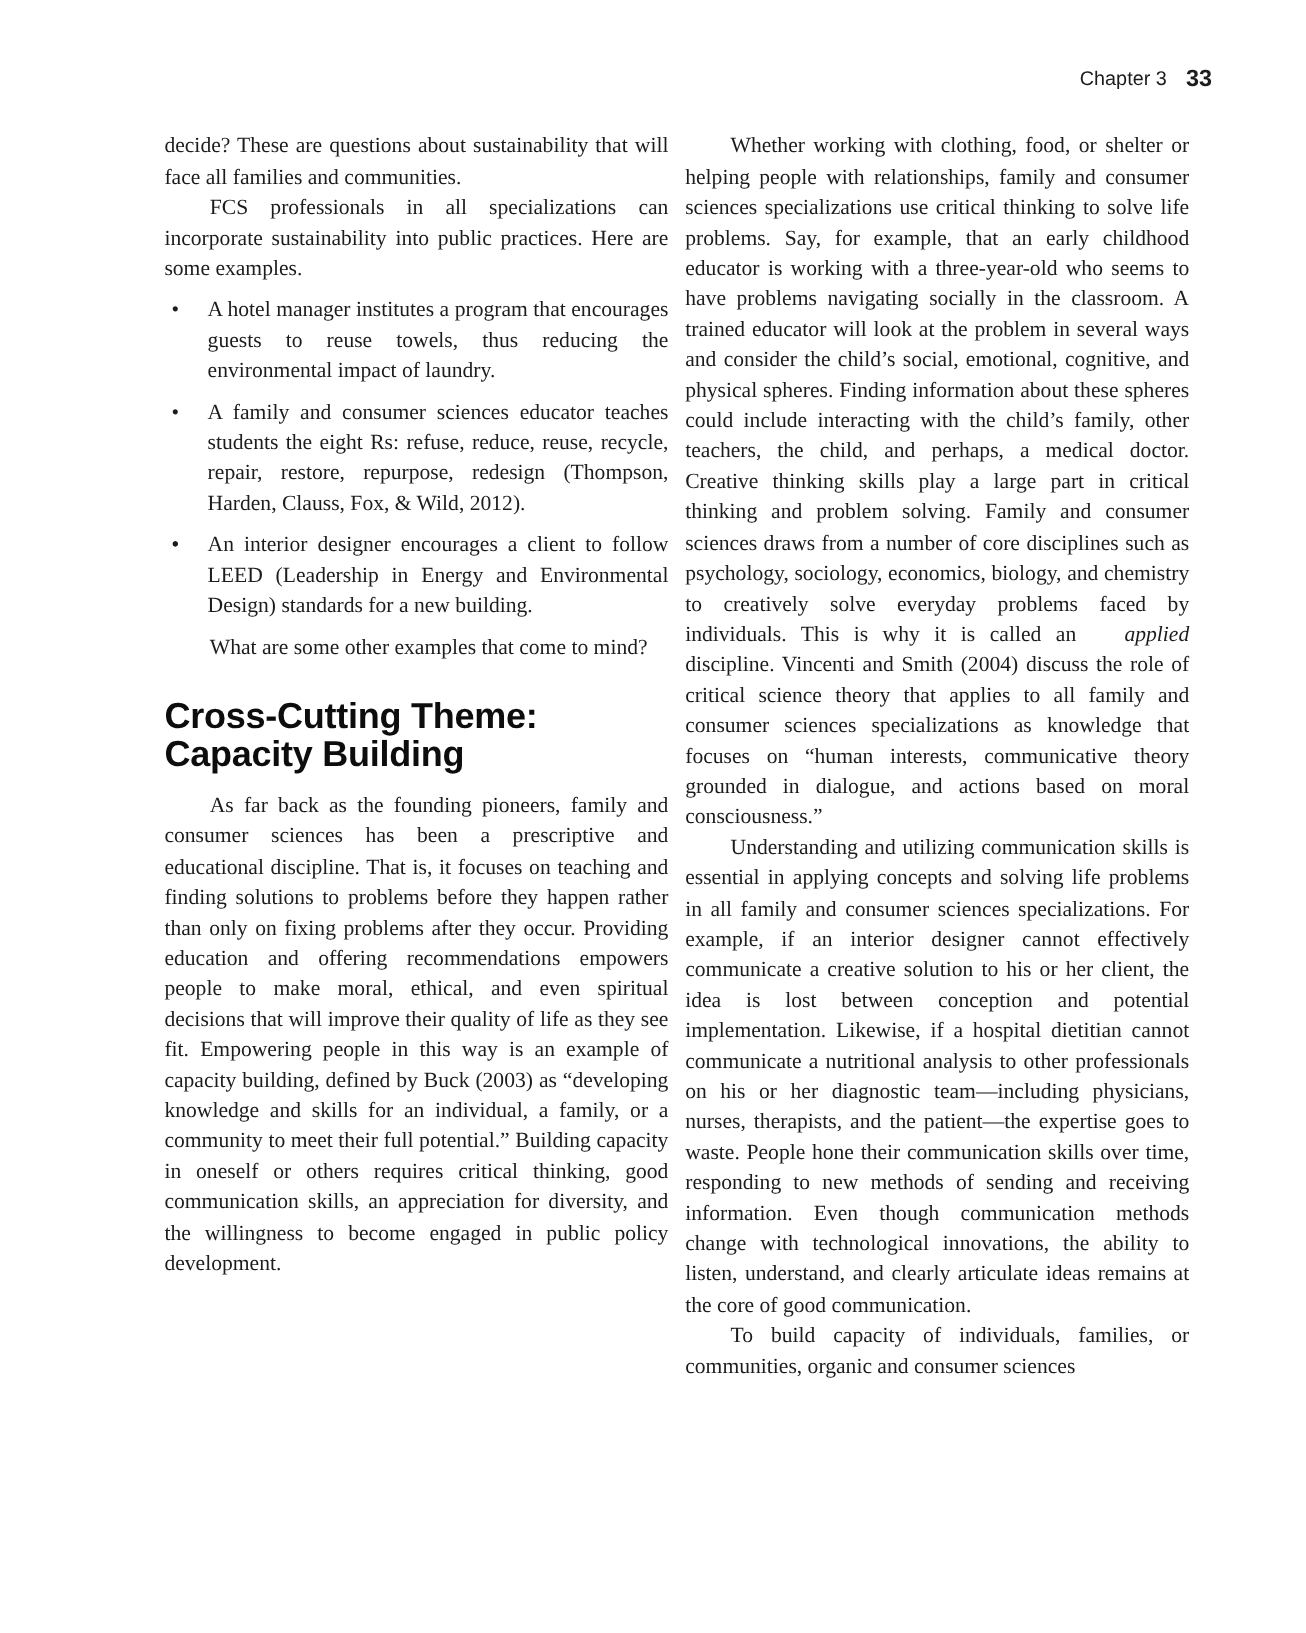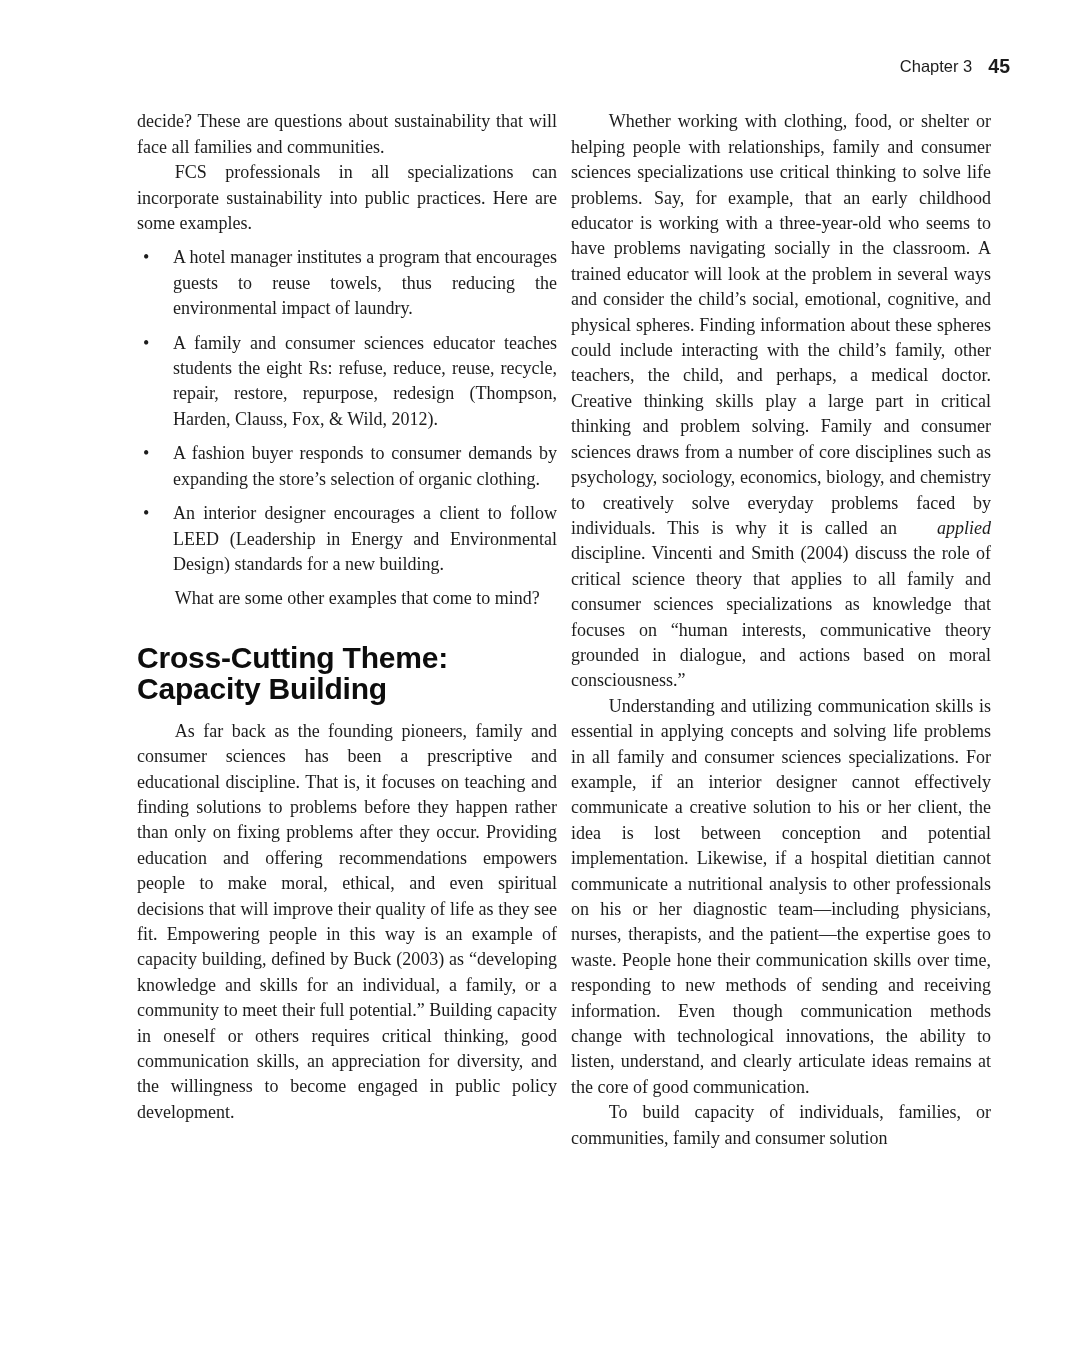--- a/index.html
+++ b/index.html
@@ -83,57 +83,56 @@
   }
   em { font-style: italic; margin-left: 28px; }
 </style>
 </head>
 <body>
 
 <div class="page">
 
   <header class="running-header">
     <span class="rh-chapter">Chapter 3</span>
-    <span class="rh-page">45</span>
+    <span class="rh-page">33</span>
   </header>
 
   <div class="columns">
 
     <section class="col">
       <p class="noindent">decide? These are questions about sustainability that will face all families and communities.</p>
       <p>FCS professionals in all specializations can incorporate sustainability into public practices. Here are some examples.</p>
 
       <ul class="bullets">
         <li>
           <span class="bullet">•</span>
           <span>A hotel manager institutes a program that encourages guests to reuse towels, thus reducing the environmental impact of laundry.</span>
         </li>
         <li>
           <span class="bullet">•</span>
           <span>A family and consumer sciences educator teaches students the eight Rs: refuse, reduce, reuse, recycle, repair, restore, repurpose, redesign (Thompson, Harden, Clauss, Fox, &amp; Wild, 2012).</span>
         </li>
         <li>
           <span class="bullet">•</span>
-          <span>A fashion buyer responds to consumer demands by expanding the store’s selection of organic clothing.</span>
         </li>
         <li>
           <span class="bullet">•</span>
           <span>An interior designer encourages a client to follow LEED (Leadership in Energy and Environmental Design) standards for a new building.</span>
         </li>
       </ul>
 
       <p>What are some other examples that come to mind?</p>
 
       <h2 class="section-heading">Cross-Cutting Theme: Capacity Building</h2>
 
       <p>As far back as the founding pioneers, family and consumer sciences has been a prescriptive and educational discipline. That is, it focuses on teaching and finding solutions to problems before they happen rather than only on fixing problems after they occur. Providing education and offering recommendations empowers people to make moral, ethical, and even spiritual decisions that will improve their quality of life as they see fit. Empowering people in this way is an example of capacity building, defined by Buck (2003) as “developing knowledge and skills for an individual, a family, or a community to meet their full potential.” Building capacity in oneself or others requires critical thinking, good communication skills, an appreciation for diversity, and the willingness to become engaged in public policy development.</p>
     </section>
 
     <section class="col">
       <p><span>Whether working with clothing, food, or shelter or helping people with relationships, family and consumer sciences specializations use critical thinking to solve life problems. Say, for example, that an early childhood educator is working with a three-year-old who seems to have problems navigating socially in the classroom. A trained educator will look at the problem in several ways and consider the child’s social, emotional, cognitive, and physical spheres. Finding information about these spheres could include interacting with the child’s family, other teachers, the child, and perhaps, a medical doctor. Creative thinking skills play a large part in critical thinking and problem solving. Family and consumer sciences draws from a number of core disciplines such as psychology, sociology, economics, biology, and chemistry to creatively solve everyday problems faced by individuals. This is why it is called an </span><em>applied</em><span> discipline. Vincenti and Smith (2004) discuss the role of critical science theory that applies to all family and consumer sciences specializations as knowledge that focuses on “human interests, communicative theory grounded in dialogue, and actions based on moral consciousness.”</span></p>
 
       <p>Understanding and utilizing communication skills is essential in applying concepts and solving life problems in all family and consumer sciences specializations. For example, if an interior designer cannot effectively communicate a creative solution to his or her client, the idea is lost between conception and potential implementation. Likewise, if a hospital dietitian cannot communicate a nutritional analysis to other professionals on his or her diagnostic team—including physicians, nurses, therapists, and the patient—the expertise goes to waste. People hone their communication skills over time, responding to new methods of sending and receiving information. Even though communication methods change with technological innovations, the ability to listen, understand, and clearly articulate ideas remains at the core of good communication.</p>
 
-      <p>To build capacity of individuals, families, or communities, family and consumer solution</p>
+      <p>To build capacity of individuals, families, or communities, organic and consumer sciences</p>
     </section>
 
   </div>
 </div>
 
 </body></html>

